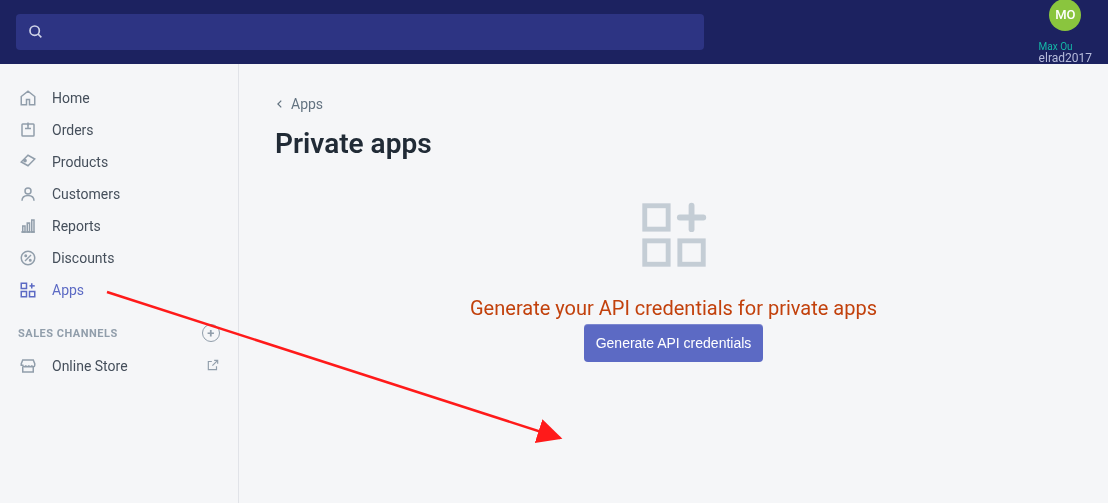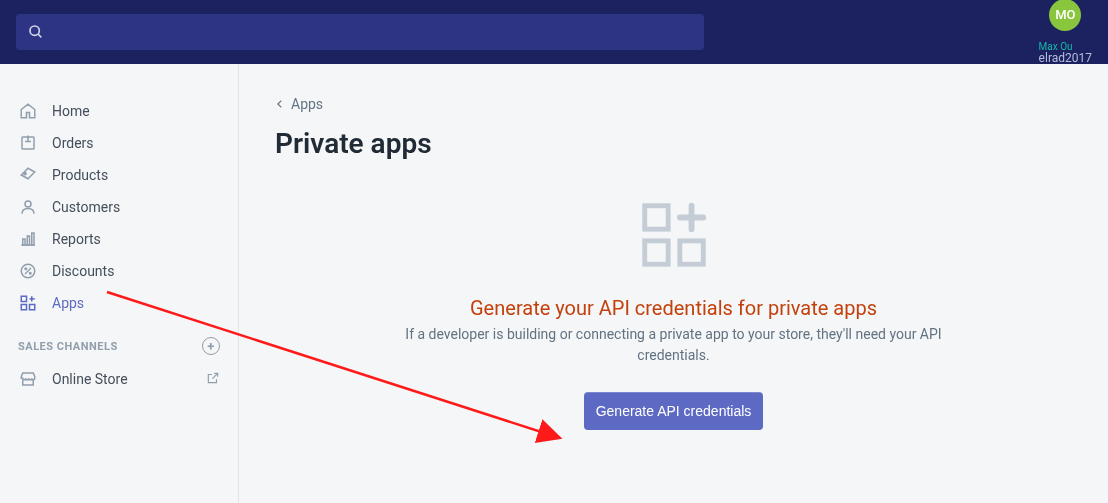--- a/index.html
+++ b/index.html
@@ -12,21 +12,21 @@
 .search-wrap { flex: 1; max-width: 688px; background: #2d3483; border-radius: 4px; height: 36px; display: flex; align-items: center; padding: 0 12px; }
 .search-wrap input { flex: 1; background: transparent; border: none; outline: none; color: #fff; font-size: 14px; margin-left: 8px; }
 .search-wrap input::placeholder { color: #cfd3e8; }
 .profile { margin-left: auto; display: flex; align-items: center; gap: 10px; padding-left: 20px; flex-direction: column; }
 .avatar { width: 32px; height: 32px; border-radius: 50%; background: #8ac53e; color: #fff; display: flex; align-items: center; justify-content: center; font-size: 13px; font-weight: 500; }
 .profile-text { line-height: 1.1; }
 .profile-name { color: #14b8a6; font-size: 10px; }
 .profile-store { color: #b7bcdc; font-size: 12px; }
 
 .layout { display: flex; height: calc(503px - 64px); }
-.sidebar { width: 239px; background: #f5f6f8; border-right: 1px solid #e1e3e8; padding-top: 31px; }
+.sidebar { width: 239px; background: #f5f6f8; border-right: 1px solid #e1e3e8; padding-top: 18px; }
 .nav-item { display: flex; align-items: center; gap: 14px; padding: 6px 18px; font-size: 14px; color: #454f5b; cursor: pointer; }
 .nav-item.active { color: #5c6ac4; }
 .nav-item .icon { width: 20px; height: 20px; display: flex; align-items: center; justify-content: center; color: #919eab; }
 .nav-item.active .icon { color: #5c6ac4; }
 .section-title { display: flex; align-items: center; justify-content: space-between; padding: 18px 18px 8px 18px; font-size: 11px; font-weight: 700; color: #919eab; letter-spacing: 0.5px; }
 .ext-icon { margin-left: auto; color: #919eab; }
 
 .main { flex: 1; padding: 30px 36px; }
 .breadcrumb { display: inline-flex; align-items: center; gap: 6px; color: #637381; font-size: 14px; cursor: pointer; }
 .page-title { font-size: 28px; font-weight: 600; color: #212b36; margin-top: 14px; }
@@ -167,21 +167,20 @@
       <span class="empty-icon">
         <svg width="78" height="78" viewBox="0 0 80 80" fill="none">
           <rect x="10" y="10" width="24" height="24" stroke="#c4cdd5" stroke-width="5"></rect>
           <rect x="10" y="46" width="24" height="24" stroke="#c4cdd5" stroke-width="5"></rect>
           <rect x="46" y="46" width="24" height="24" stroke="#c4cdd5" stroke-width="5"></rect>
           <line x1="58" y1="10" x2="58" y2="34" stroke="#c4cdd5" stroke-width="6" stroke-linecap="round"></line>
           <line x1="46" y1="22" x2="70" y2="22" stroke="#c4cdd5" stroke-width="6" stroke-linecap="round"></line>
         </svg>
       </span>
       <div class="empty-heading">Generate your API credentials for private apps</div>
-      <div class="empty-desc">If a developer is building or connecting a private app to your store, they'll need your API credentials.</div>
       <button class="primary-btn">Generate API credentials</button>
     </div>
   </div>
 </div>
 
 <svg class="arrow-annotation" width="1108" height="503">
   <defs>
     <marker id="ah" markerWidth="12" markerHeight="12" refX="9" refY="5" orient="auto">
       <path d="M0,0 L10,5 L0,10 Z" fill="#ff1a1a"></path>
     </marker>

